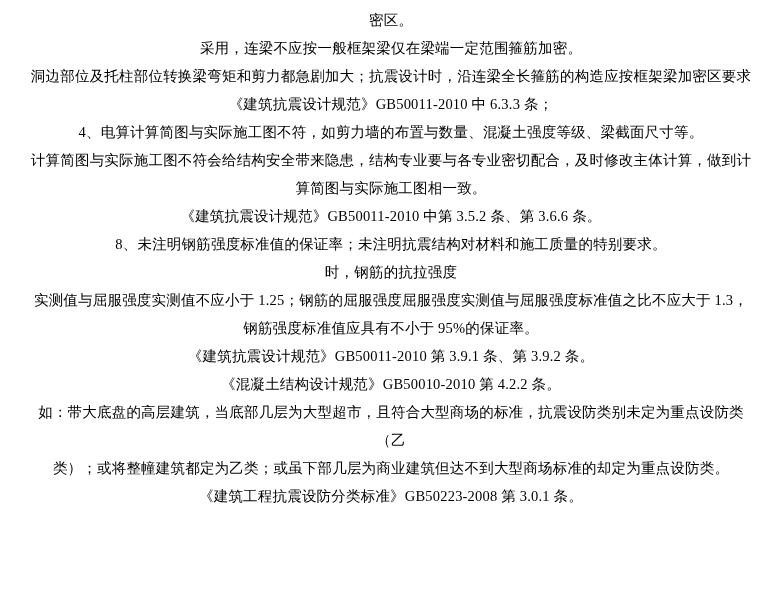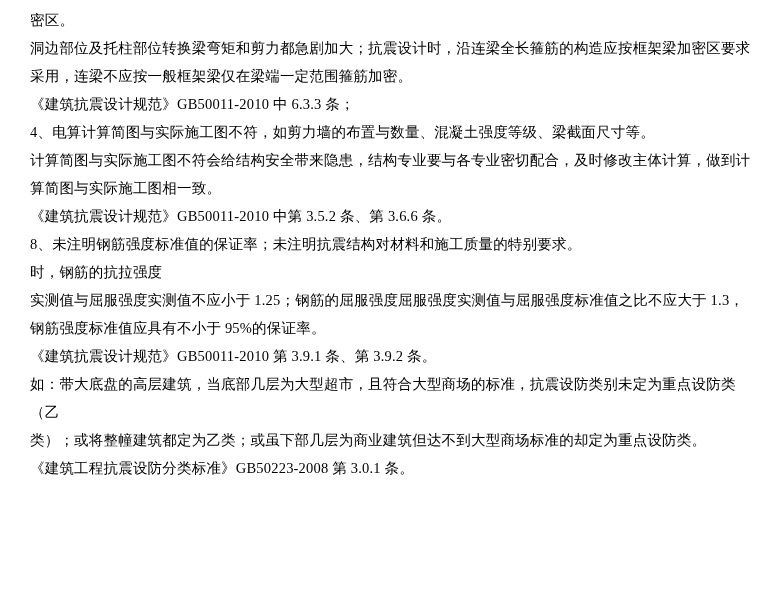--- a/index.html
+++ b/index.html
@@ -17,36 +17,38 @@
   #doc {
     box-sizing: border-box;
     width: 772px;
     padding: 6px 20px 0 30px;
   }
   .line {
     font-size: 14.5px;
     line-height: 28px;
     white-space: pre-wrap;
     letter-spacing: 0.2px;
+    text-align: center;
   }
 </style>
 </head>
 <body>
 
 <div id="doc">
   <div class="line">密区。</div>
+  <div class="line">采用，连梁不应按一般框架梁仅在梁端一定范围箍筋加密。</div>
   <div class="line">洞边部位及托柱部位转换梁弯矩和剪力都急剧加大；抗震设计时，沿连梁全长箍筋的构造应按框架梁加密区要求</div>
-  <div class="line">采用，连梁不应按一般框架梁仅在梁端一定范围箍筋加密。</div>
   <div class="line">《建筑抗震设计规范》GB50011-2010 中 6.3.3 条；</div>
   <div class="line">4、电算计算简图与实际施工图不符，如剪力墙的布置与数量、混凝土强度等级、梁截面尺寸等。</div>
   <div class="line">计算简图与实际施工图不符会给结构安全带来隐患，结构专业要与各专业密切配合，及时修改主体计算，做到计</div>
   <div class="line">算简图与实际施工图相一致。</div>
   <div class="line">《建筑抗震设计规范》GB50011-2010 中第 3.5.2 条、第 3.6.6 条。</div>
   <div class="line">8、未注明钢筋强度标准值的保证率；未注明抗震结构对材料和施工质量的特别要求。</div>
   <div class="line">时，钢筋的抗拉强度</div>
   <div class="line">实测值与屈服强度实测值不应小于 1.25；钢筋的屈服强度屈服强度实测值与屈服强度标准值之比不应大于 1.3，</div>
   <div class="line">钢筋强度标准值应具有不小于 95%的保证率。</div>
   <div class="line">《建筑抗震设计规范》GB50011-2010 第 3.9.1 条、第 3.9.2 条。</div>
+  <div class="line">《混凝土结构设计规范》GB50010-2010 第 4.2.2 条。</div>
   <div class="line">如：带大底盘的高层建筑，当底部几层为大型超市，且符合大型商场的标准，抗震设防类别未定为重点设防类（乙</div>
   <div class="line">类）；或将整幢建筑都定为乙类；或虽下部几层为商业建筑但达不到大型商场标准的却定为重点设防类。</div>
   <div class="line">《建筑工程抗震设防分类标准》GB50223-2008 第 3.0.1 条。</div>
 
 </div>
 
 </body></html>

